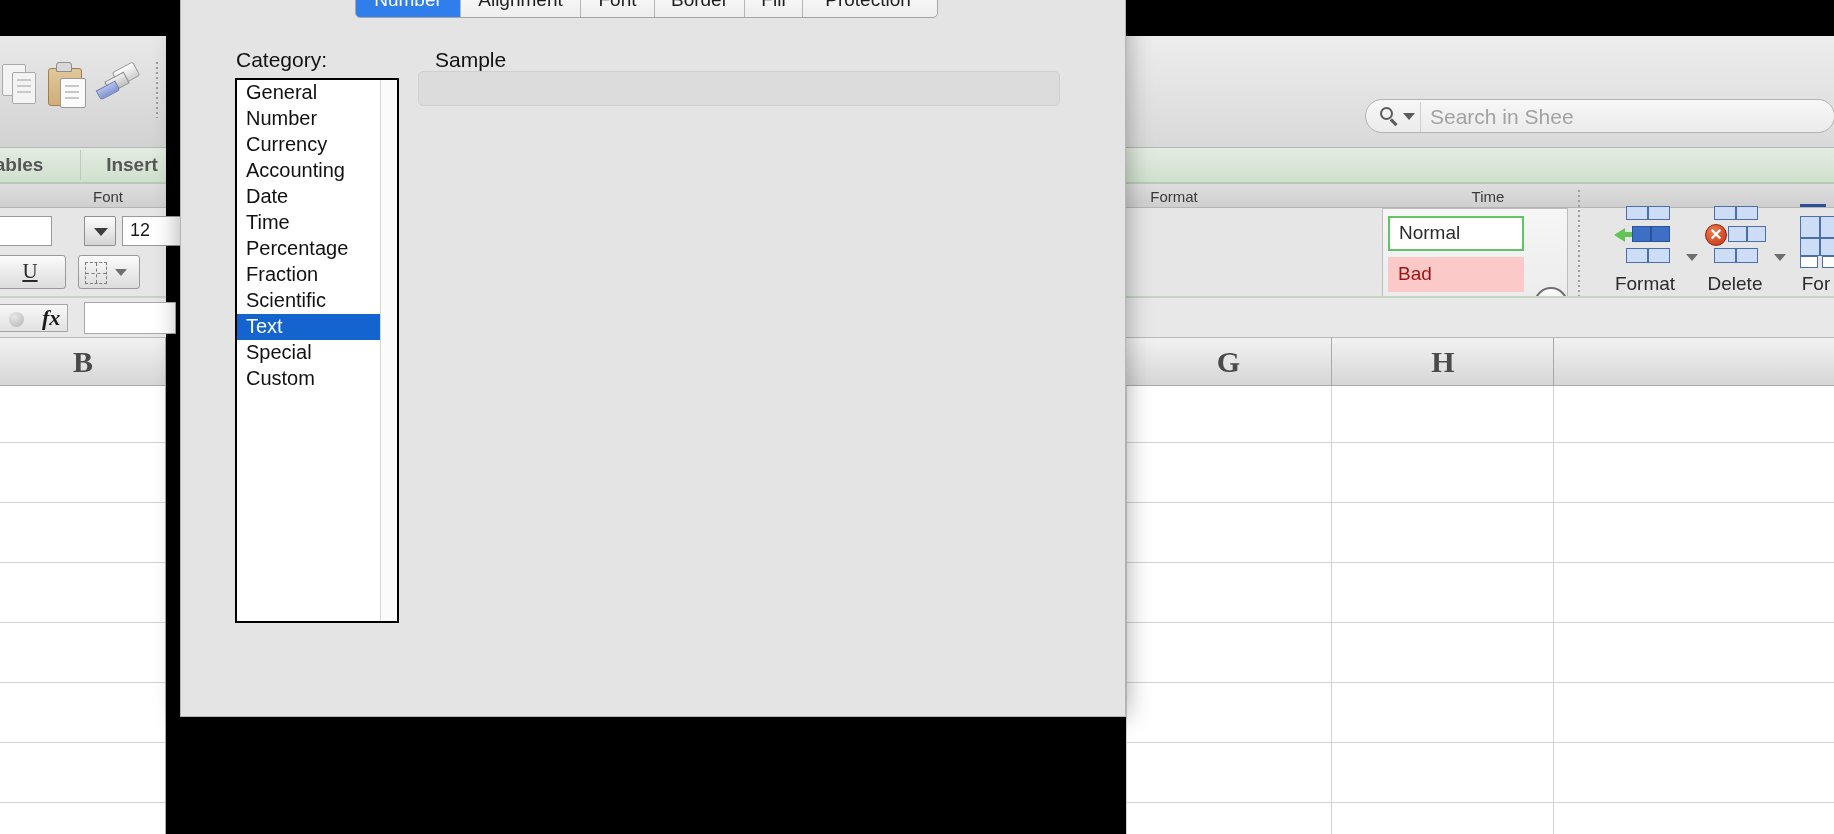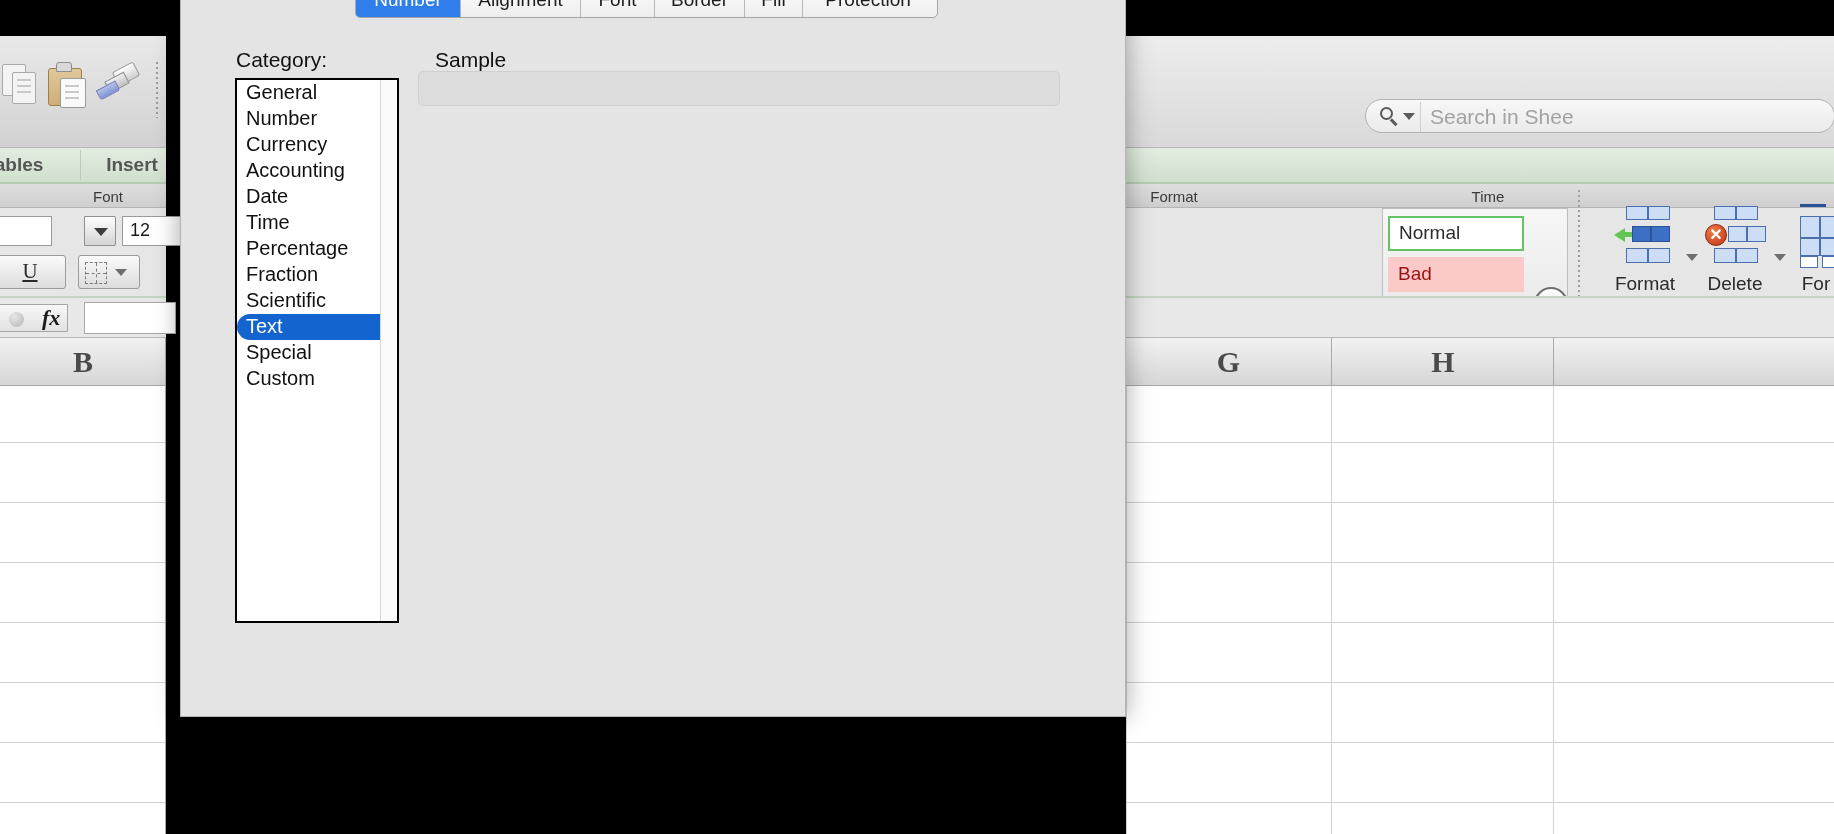--- a/index.html
+++ b/index.html
@@ -340,21 +340,21 @@
     background: #dcdcdc; border: 1px solid #d0d0d0; border-radius: 5px;
   }
   .category-list {
     position: absolute; left: 54px; top: 78px; width: 164px; height: 545px;
     background: #fff; border: 2px solid #000000;
   }
   .cat-item {
     height: 26px; line-height: 24px; padding-left: 9px;
     font-size: 20px; color: #111;
   }
-  .cat-item.selected { background: #1464cf; color: #fff; border-radius: 13px; }
+  .cat-item.selected { background: #1464cf; color: #fff; }
   .cat-scroll-track {
     position: absolute; right: 0; top: 0; width: 17px; height: 100%;
     background: #fbfbfb; border-left: 1px solid #d6d6d6;
   }
   .description {
     position: absolute; left: 270px; top: 148px; width: 600px;
     font-size: 20px; color: #111; line-height: 1.35;
   }
 </style>
 </head>

